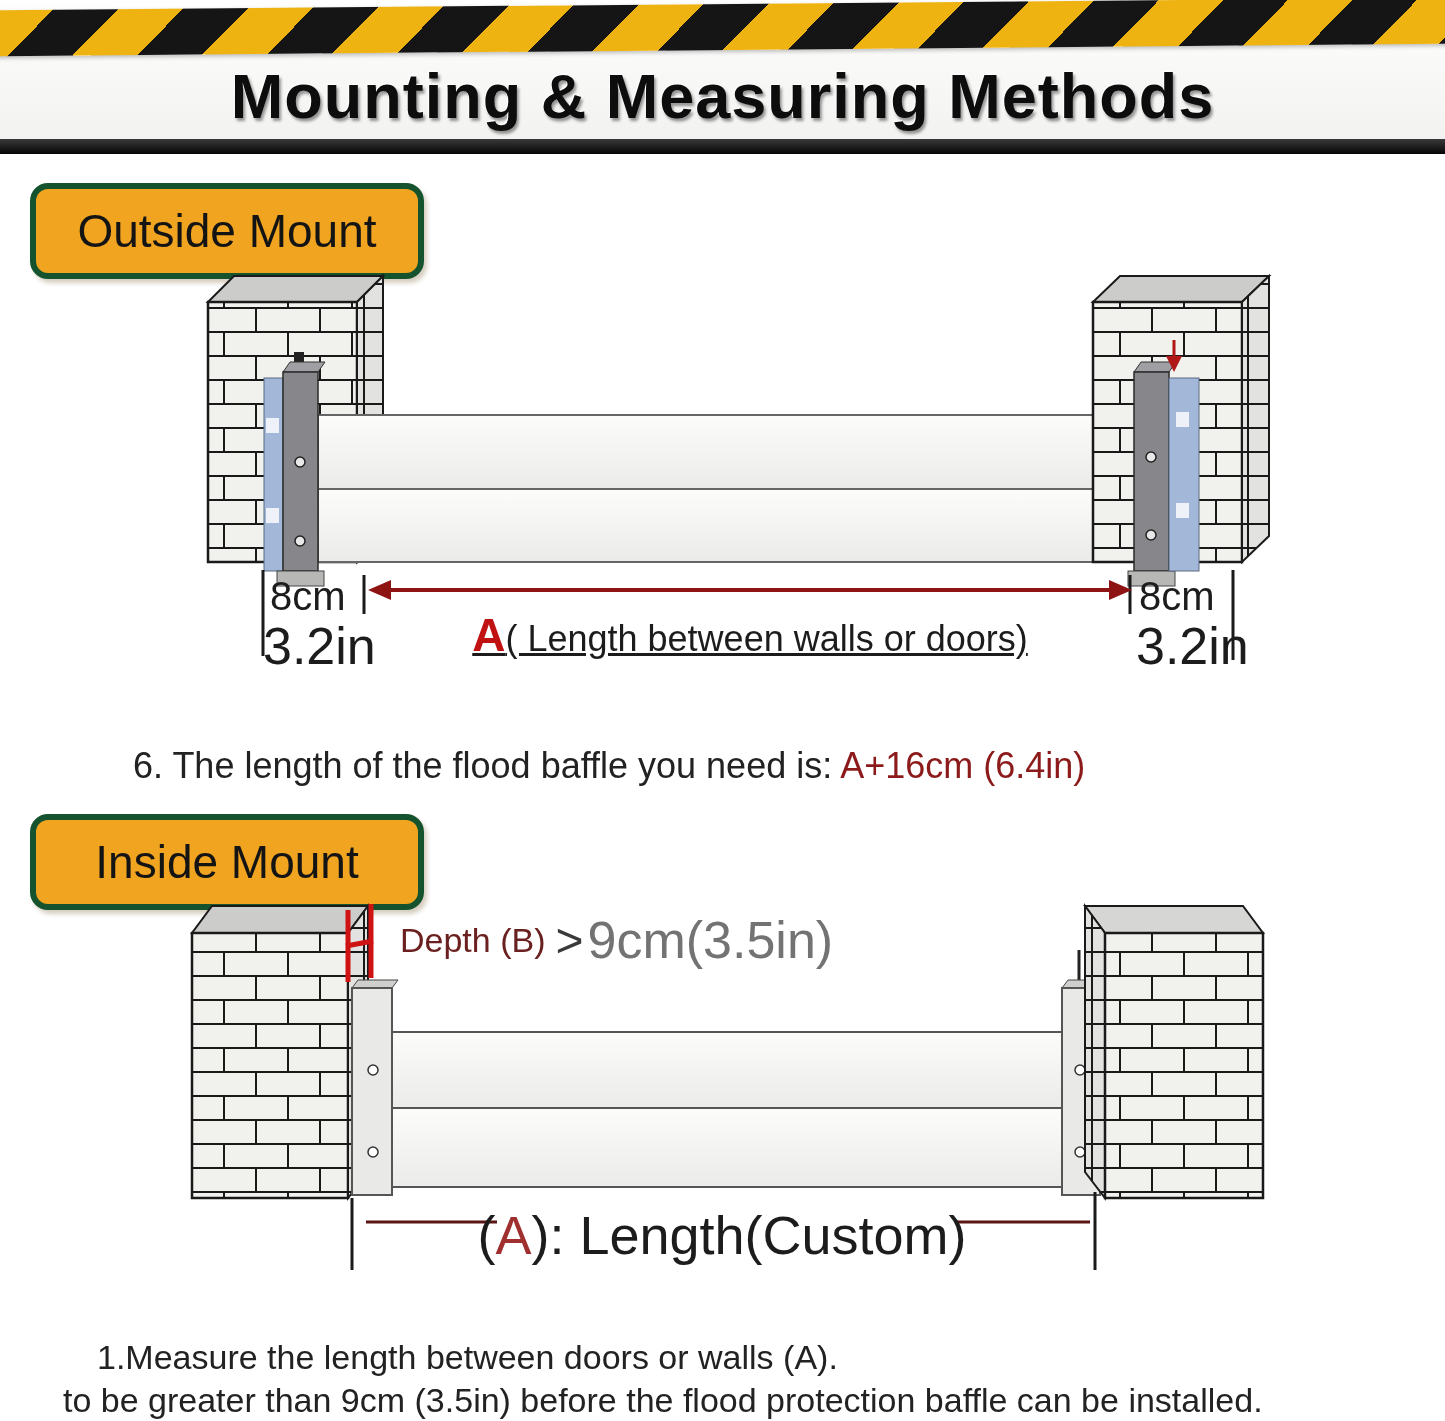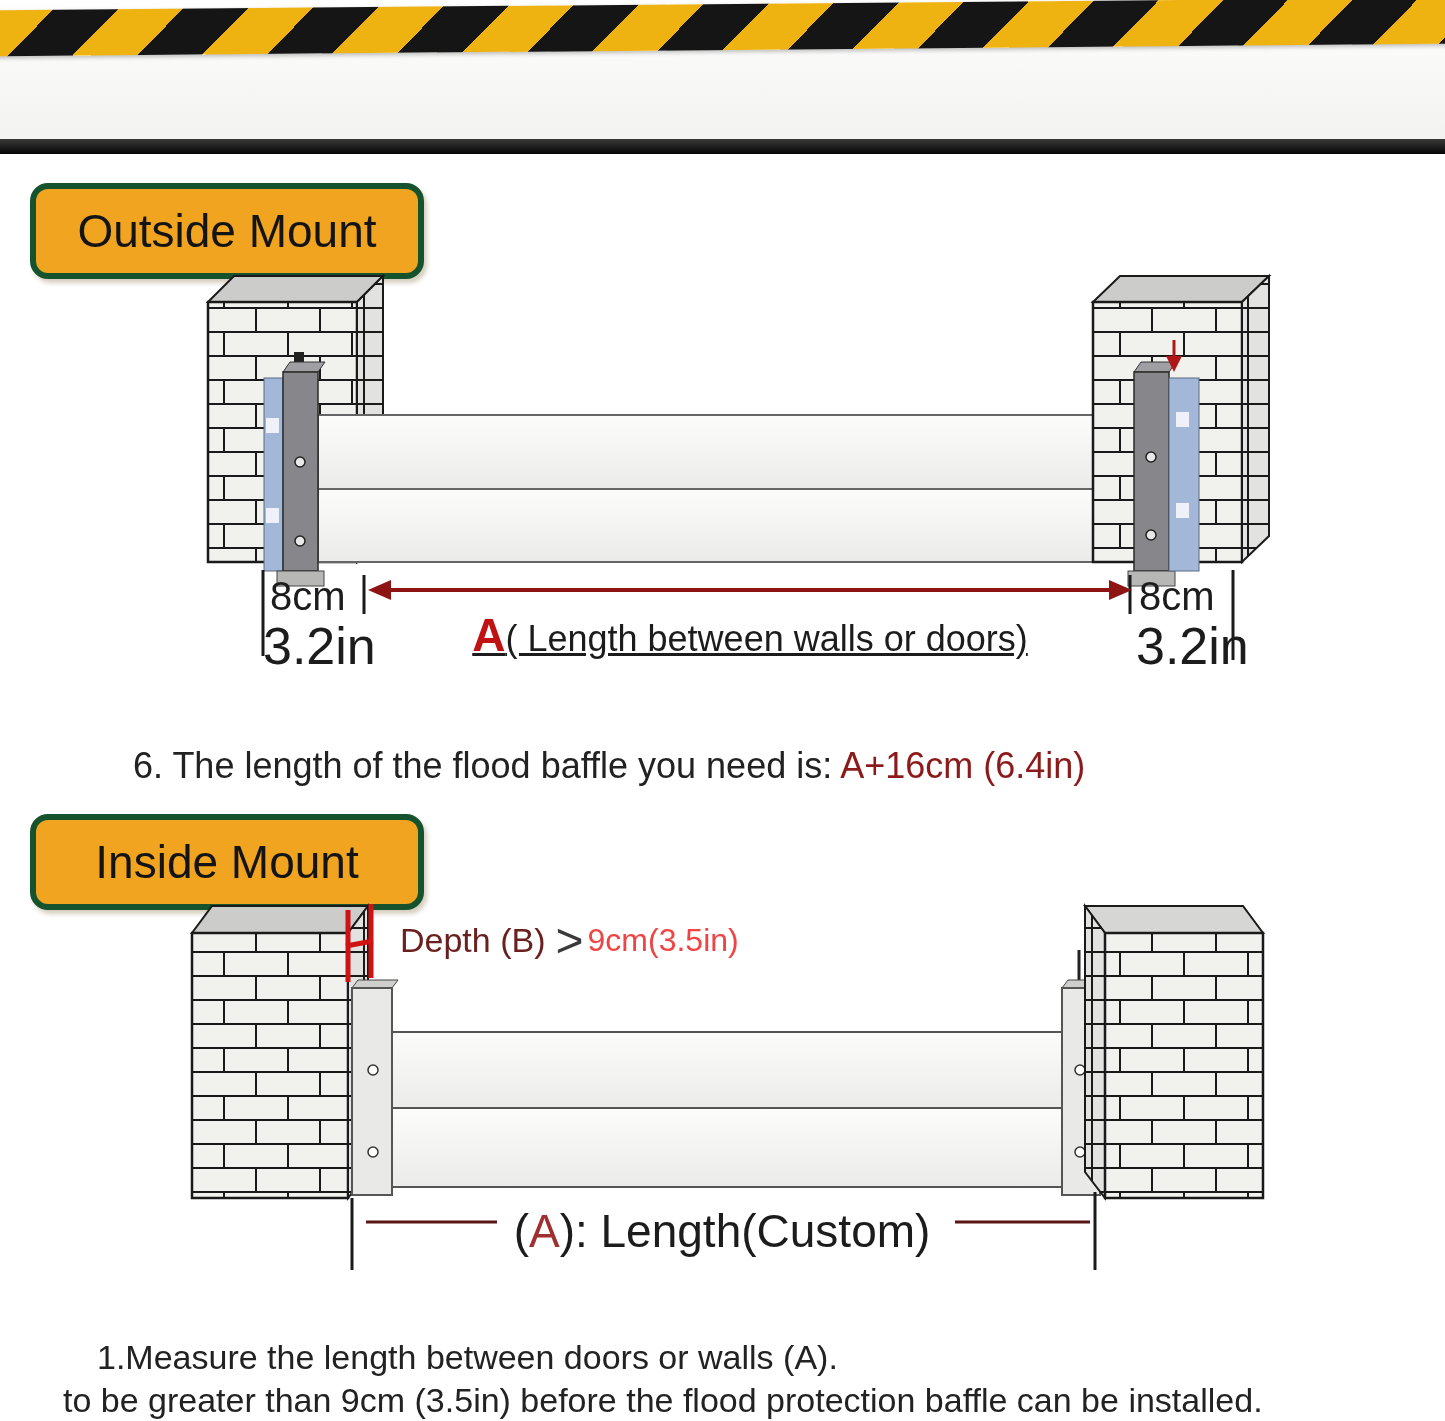--- a/index.html
+++ b/index.html
@@ -41,34 +41,35 @@
   .span-lbl .big-a{font-size:46px;font-weight:700;color:#c01212;}
   .steps{font-size:36px;color:#222;}
   .red-text{color:#8c1a1a;}
   .soft-red{color:#7b1f1f;}
   .a-red{color:#a03030;}
 
   .depth-lbl{position:absolute;left:400px;top:910px;height:60px;display:flex;
              align-items:center;white-space:nowrap;}
   .depth-name{font-size:34px;color:#6b2020;}
   .depth-op{font-size:48px;color:#3a3a3a;margin:0 4px 0 10px;font-weight:400;}
-  .depth-val{font-size:32px;color:#ef4444;}
+  .depth-val{font-size:52px;color:#737373;}
 
   .len-lbl{position:absolute;left:417px;top:1204px;width:610px;text-align:center;
-           font-size:46px;color:#1c1c1c;white-space:nowrap;}
+           font-size:54px;color:#1c1c1c;white-space:nowrap;}
 
   .bottom-steps{font-size:34px;color:#222;}
 </style>
 </head>
 <body>
 
 <div class="page">
 
   <div class="header-bg"></div>
   <div class="hazard"></div>
+  <div class="title">Mounting &amp; Measuring Methods</div>
   <div class="black-bar"></div>
 
   <div class="badge badge-outside">
     <span>Outside Mount</span>
   </div>
 
   <svg id="outside-svg" class="diagram" viewBox="0 0 1445 420">
     <defs>
       <pattern id="bf1" width="64" height="48" patternUnits="userSpaceOnUse">
         <rect width="64" height="48" fill="#191919"></rect>

